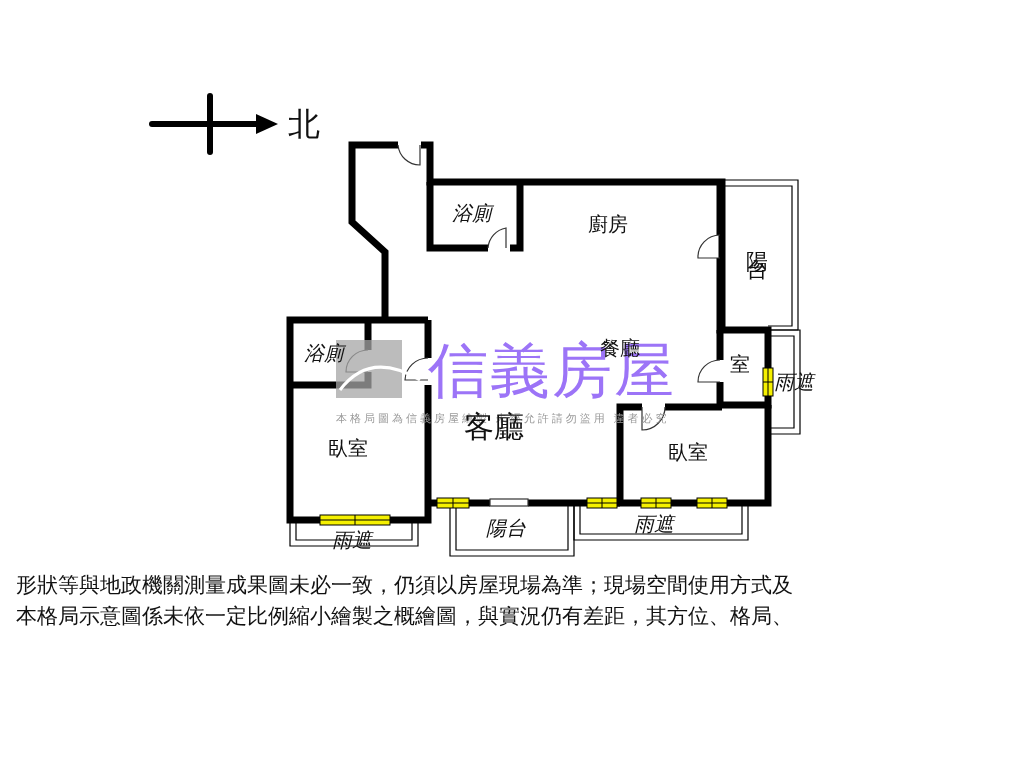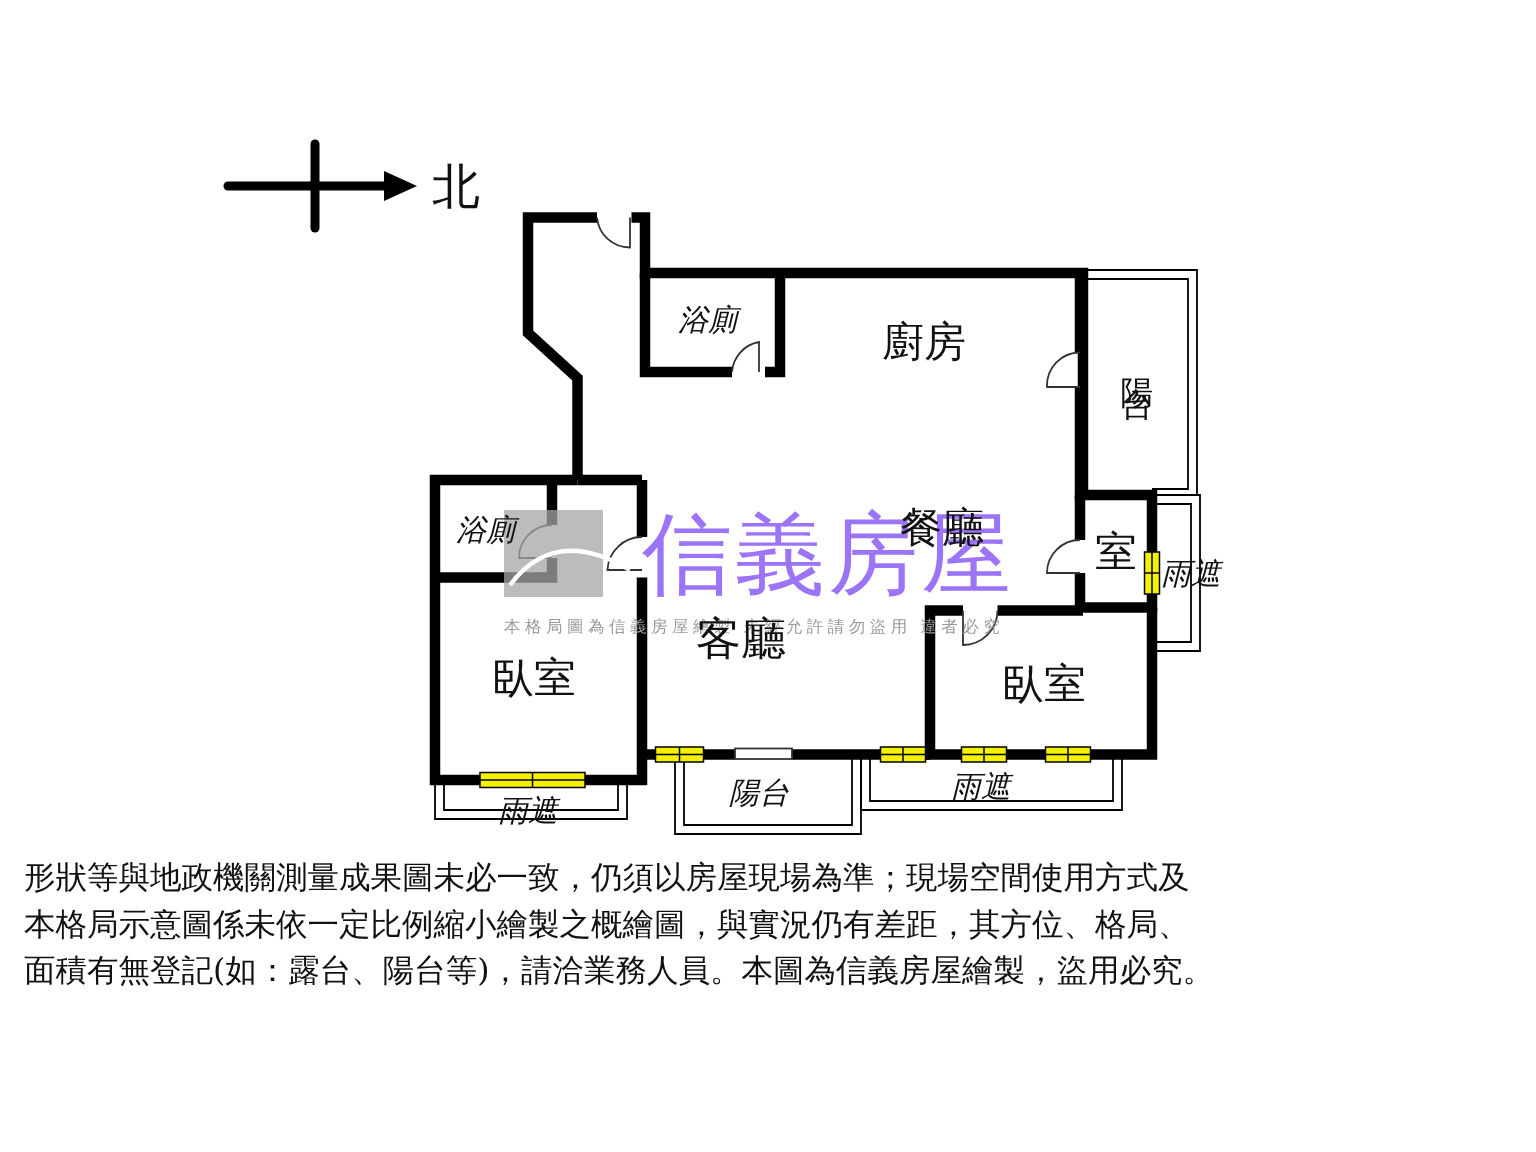--- a/index.html
+++ b/index.html
@@ -1,20 +1,20 @@
 <!DOCTYPE html>
 <html><head>
 <meta charset="utf-8">
 <style>
   html, body { margin:0; padding:0; background:#ffffff; }
   body { width:1024px; height:768px; position:relative; overflow:hidden; font-family:"DejaVu Serif","Liberation Serif",serif; }
   #plan { position:absolute; left:0; top:0; width:1024px; height:560px; }
   .lbl { position:absolute; color:#111; font-family:"DejaVu Serif","Liberation Serif",serif; white-space:nowrap; line-height:1; }
   .lbl.big { font-size:30px; }
-  .lbl.mid { font-size:28px; }
+  .lbl.mid { font-size:20px;font-family:Liberation Serif, serif; }
   .lbl.sm { font-size:20px;font-style:italic; }
   .lbl.vert { writing-mode:vertical-rl; font-size:22px; letter-spacing:6px; }
   .wm-big { position:absolute; left:428px; top:340px; font-family:"DejaVu Sans","Liberation Sans",sans-serif; font-size:60px; color:#8b5cf6; letter-spacing:2px; line-height:1; opacity:0.85; }
   .wm-small { position:absolute; left:336px; top:413px; font-family:Liberation Serif, serif; font-size:11px; color:#9a9a9a; letter-spacing:3px; line-height:1; }
   .north { position:absolute; left:288px; top:108px; font-size:32px; }
   #disclaimer { position:absolute; left:16px; top:570px; width:1000px; font-size:21px; line-height:31px; color:#111; font-family:"DejaVu Serif","Liberation Serif",serif; }
   #disclaimer div { white-space:nowrap; }
 </style>
 </head>
 <body>
@@ -123,14 +123,13 @@
 <span class="lbl big" style="left:464px;top:414px;font-family:Liberation Mono, monospace;">客廳</span>
 <span class="lbl mid" style="left:328px;top:438px;">臥室</span>
 <span class="lbl mid" style="left:668px;top:442px;">臥室</span>
 <span class="lbl sm" style="left:332px;top:530px;">雨遮</span>
 <span class="lbl sm" style="left:486px;top:518px;">陽台</span>
 <span class="lbl sm" style="left:634px;top:514px;">雨遮</span>
 
 <div id="disclaimer">
   <div>形狀等與地政機關測量成果圖未必一致，仍須以房屋現場為準；現場空間使用方式及</div>
   <div>本格局示意圖係未依一定比例縮小繪製之概繪圖，與實況仍有差距，其方位、格局、</div>
-  <div>面積有無登記(如：露台、陽台等)，請洽業務人員。本圖為信義房屋繪製，盜用必究。</div>
 </div>
 
 </body></html>

